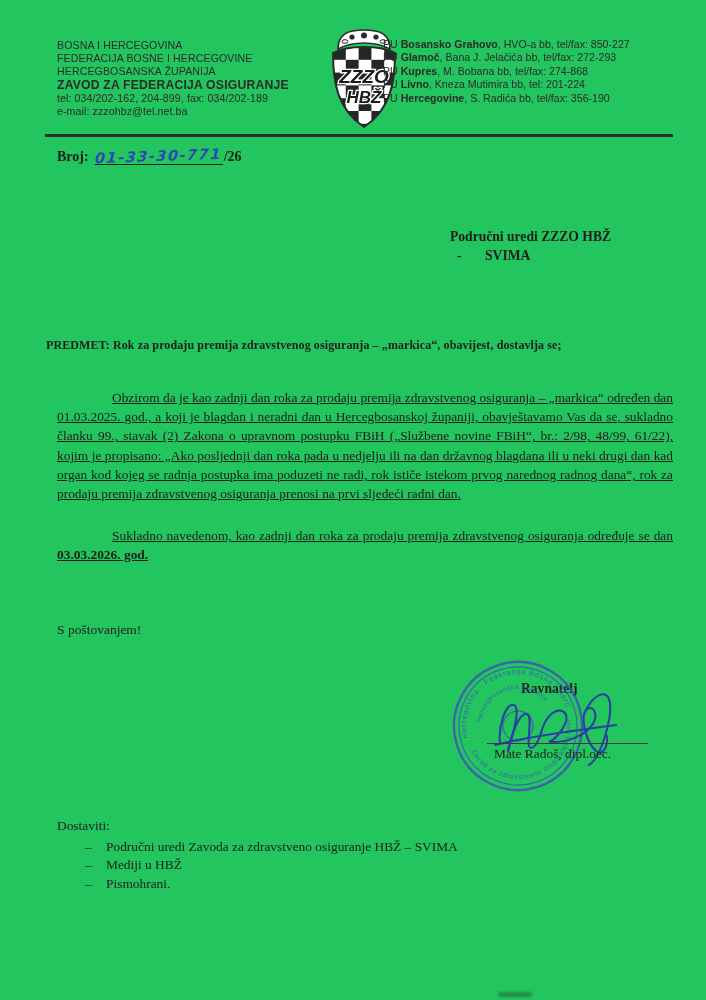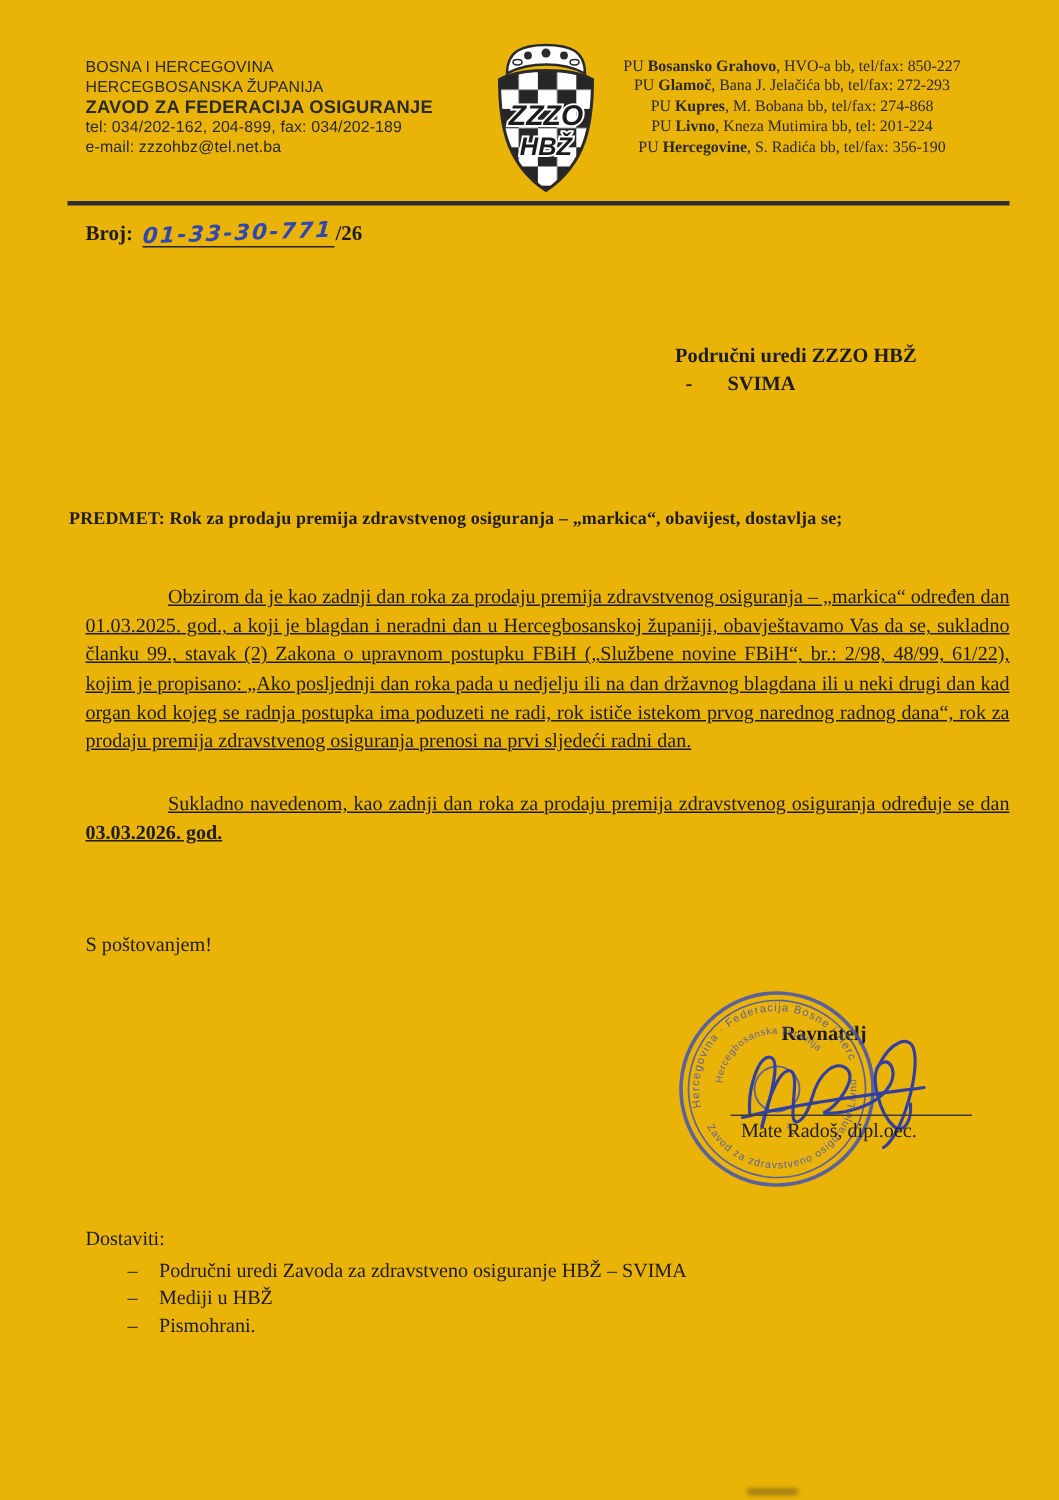--- a/index.html
+++ b/index.html
@@ -1,30 +1,30 @@
 <!DOCTYPE html>
 <html lang="hr"><head>
 <meta charset="utf-8">
 <style>
   html,body{margin:0;padding:0;background:#e8e8e8;}
   .page{
     position:relative;width:706px;height:1000px;margin:0 auto;
-    background:#eab308;overflow:hidden;
+    background:#22c55e;overflow:hidden;
     font-family:"Liberation Serif", serif;color:#1d1d1d;
   }
   
   .lh-left{
     position:absolute;left:57px;top:39px;width:280px;
     font-family:"Liberation Sans", sans-serif;
     font-size:10.6px;line-height:13.2px;color:#2a2a2a;letter-spacing:.1px;
   }
   .lh-left .org{font-weight:bold;font-size:12.2px;letter-spacing:.2px;}
   .lh-right{
-    position:absolute;right:33px;top:38px;width:290px;text-align:center;
-    font-family:Liberation Serif, serif;
+    position:absolute;right:33px;top:38px;width:290px;text-align:left;
+    font-family:Liberation Sans, sans-serif;
     font-size:10.6px;line-height:13.4px;color:#2a2a2a;
   }
   .lh-right .b{font-weight:bold;}
   .logo-wrap{position:absolute;left:326px;top:27px;width:76px;height:106px;}
   .divider{position:absolute;left:45px;top:134px;width:628px;height:3px;background:#2e2e2e;}
   
   .ref{position:absolute;left:57px;top:149px;font-size:14px;font-weight:bold;}
   .ref-row{height:20px;}
   .hand-underline{
     display:inline-block;min-width:128px;border-bottom:1.6px solid #222;
@@ -67,20 +67,21 @@
     background:rgba(40,40,40,.35);filter:blur(1.3px);border-radius:2px;
   }
 </style>
 </head>
 <body>
 
 <div class="page">
 
   <div class="lh-left">
     <div>BOSNA I HERCEGOVINA</div>
+    <div>FEDERACIJA BOSNE I HERCEGOVINE</div>
     <div>HERCEGBOSANSKA ŽUPANIJA</div>
     <div class="org">ZAVOD ZA FEDERACIJA OSIGURANJE</div>
     <div>tel: 034/202-162, 204-899, fax: 034/202-189</div>
     <div>e-mail: zzzohbz@tel.net.ba</div>
   </div>
 
   <div class="logo-wrap">
     <svg viewBox="0 0 76 106" width="76" height="106">
       <defs>
         <pattern id="chk" width="25.6" height="25.6" patternUnits="userSpaceOnUse" patternTransform="translate(7,20)">

